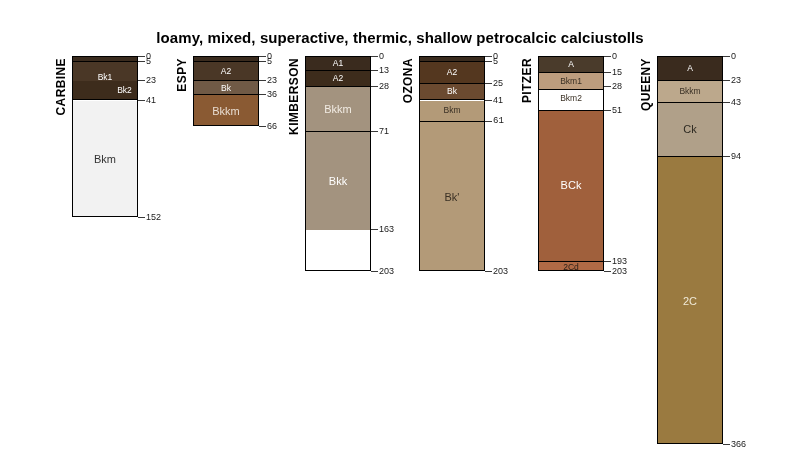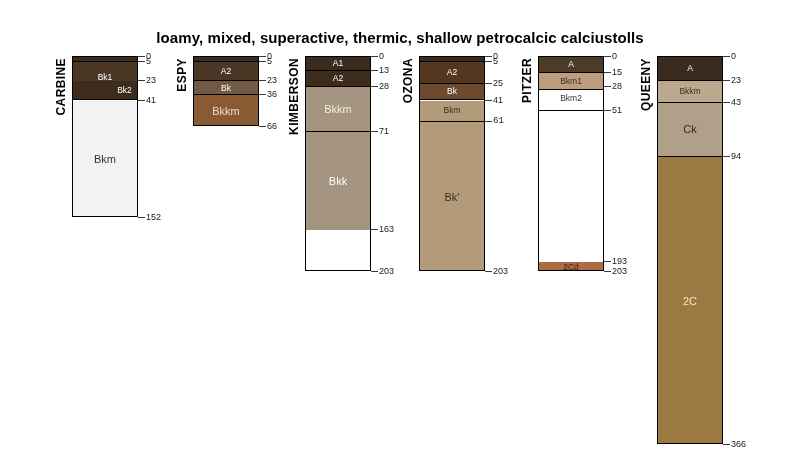--- a/index.html
+++ b/index.html
@@ -202,20 +202,23 @@
         <div class="column" style="left: 0px; top: 29px; width: 66px; height: 215.383px;">
           <div class="horizon" style="top: 0px; height: 15.915px; background: rgb(74, 59, 43);">
             <span class="horizon-label small" style="color: rgb(255, 255, 255);">A</span>
           </div>
           <div class="horizon" style="top: 15.915px; height: 17px; background: rgb(189, 157, 126); align-items: center;">
             <span class="horizon-label small" style="color: rgb(58, 48, 36);">Bkm1</span>
           </div>
           <div class="horizon" style="top: 29.708px; height: 24.403px;">
             <span class="horizon-label small" style="color: rgb(58, 48, 36);">Bkm2</span>
           </div>
+          <div class="horizon" style="top: 54.111px; height: 150.662px; background: rgb(160, 96, 60);">
+            <span class="horizon-label" style="color: rgb(255, 255, 255);">BCk</span>
+          </div>
           <div class="horizon" style="top: 204.773px; height: 10.61px; background: rgb(176, 106, 69); border-bottom: none;">
             <span class="horizon-label small" style="color: rgb(42, 32, 24);">2Cd</span>
           </div>
         </div>
         <div class="tick" style="left: 66px; top: 29px; width: 7px;"></div>
         <div class="tick-label" style="left: 74px; top: 25px;">0</div>
         <div class="tick" style="left: 66px; top: 44.915px; width: 7px;"></div>
         <div class="tick-label" style="left: 74px; top: 40.915px;">15</div>
         <div class="tick" style="left: 66px; top: 58.708px; width: 7px;"></div>
         <div class="tick-label" style="left: 74px; top: 54.708px;">28</div>

